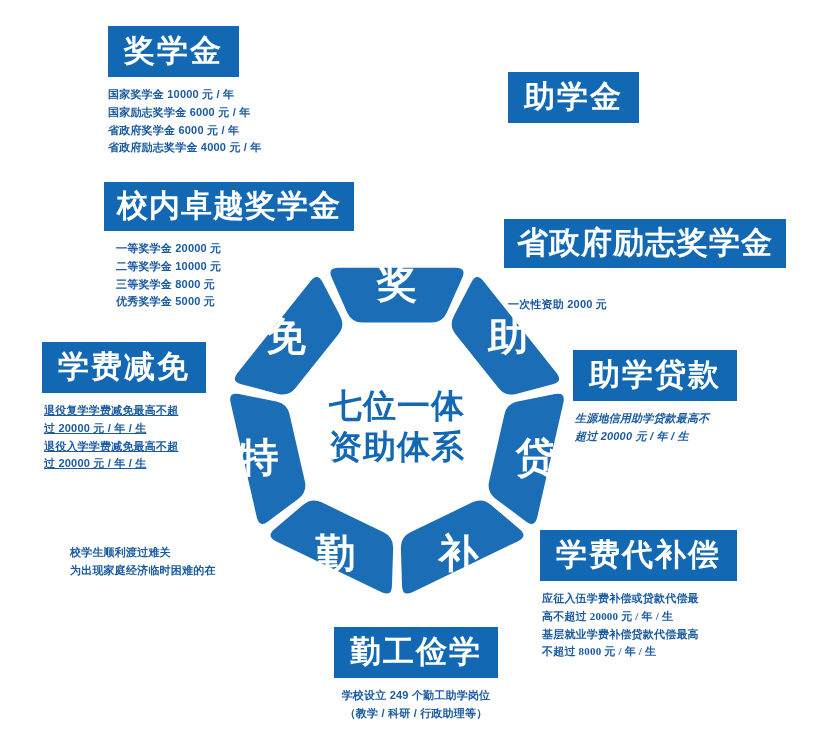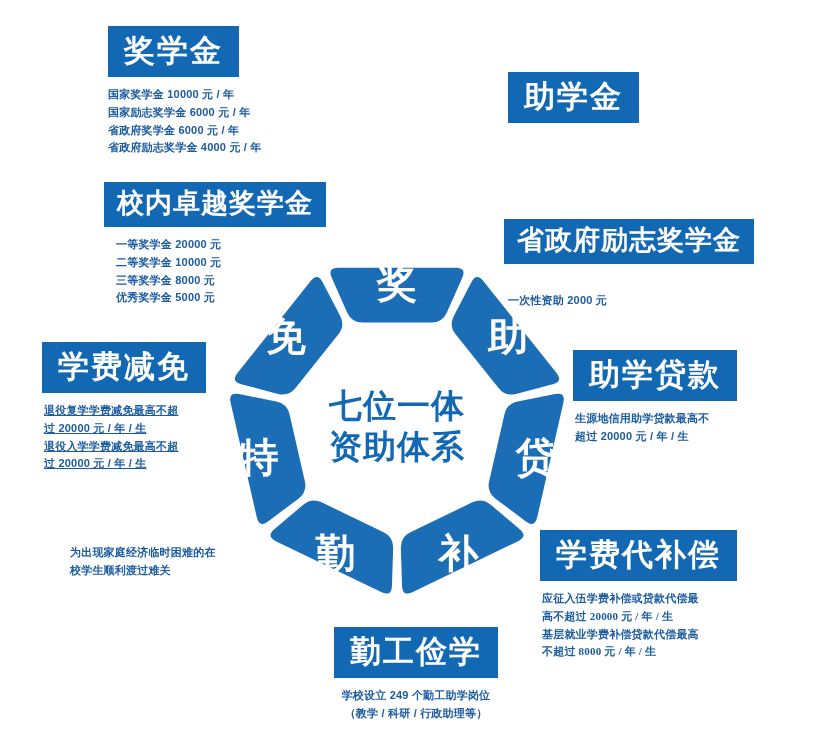--- a/index.html
+++ b/index.html
@@ -30,21 +30,21 @@
     color: #ffffff;
     font-weight: bold;
     letter-spacing: 2px;
     line-height: 1;
     padding: 9px 16px 11px 16px;
     font-size: 31px;
     white-space: nowrap;
     font-family: Liberation Serif, serif;
   }
   .banner.sm {
-    font-size: 27px;
+    font-size: 31px;
     padding: 8px 13px 10px 13px;
     letter-spacing: 1px;
   }
   .lines {
     margin-top: 9px;
     color: #1b5ba0;
     font-size: 11px;
     line-height: 1.62;
     font-weight: bold;
     white-space: nowrap;
@@ -118,21 +118,21 @@
 
   <div class="block" style="left:504px; top:219px;">
     <div class="banner sm">省政府励志奖学金</div>
     <div class="lines" style="padding-left:4px;margin-top:28px;">
       <div>一次性资助 2000 元</div>
     </div>
   </div>
 
   <div class="block" style="left:573px; top:350px;">
     <div class="banner">助学贷款</div>
-    <div class="lines" style="padding-left:2px;">
+    <div class="lines" style="padding-left:2px;font-style:italic;">
       <div>生源地信用助学贷款最高不</div>
       <div>超过 20000 元 / 年 / 生</div>
     </div>
   </div>
 
   <div class="block" style="left:540px; top:530px;">
     <div class="banner">学费代补偿</div>
     <div class="lines" style="padding-left:2px;font-family:Liberation Serif, serif;">
       <div>应征入伍学费补偿或贷款代偿最</div>
       <div>高不超过 20000 元 / 年 / 生</div>
@@ -144,22 +144,22 @@
   <div class="block center-align" style="left:296px; top:627px; width:240px;">
     <div class="banner">勤工俭学</div>
     <div class="lines">
       <div>学校设立 249 个勤工助学岗位</div>
       <div>（教学 / 科研 / 行政助理等）</div>
     </div>
   </div>
 
   <div class="block" style="left:68px; top:535px;">
     <div class="lines" style="padding-left:2px;">
+      <div>校学生顺利渡过难关</div>
       <div>为出现家庭经济临时困难的在</div>
-      <div>校学生顺利渡过难关</div>
     </div>
   </div>
 
   <div class="block" style="left:42px; top:342px;">
     <div class="banner">学费减免</div>
     <div class="lines" style="padding-left:2px;text-decoration:underline;">
       <div>退役复学学费减免最高不超</div>
       <div>过 20000 元 / 年 / 生</div>
       <div>退役入学学费减免最高不超</div>
       <div>过 20000 元 / 年 / 生</div>

